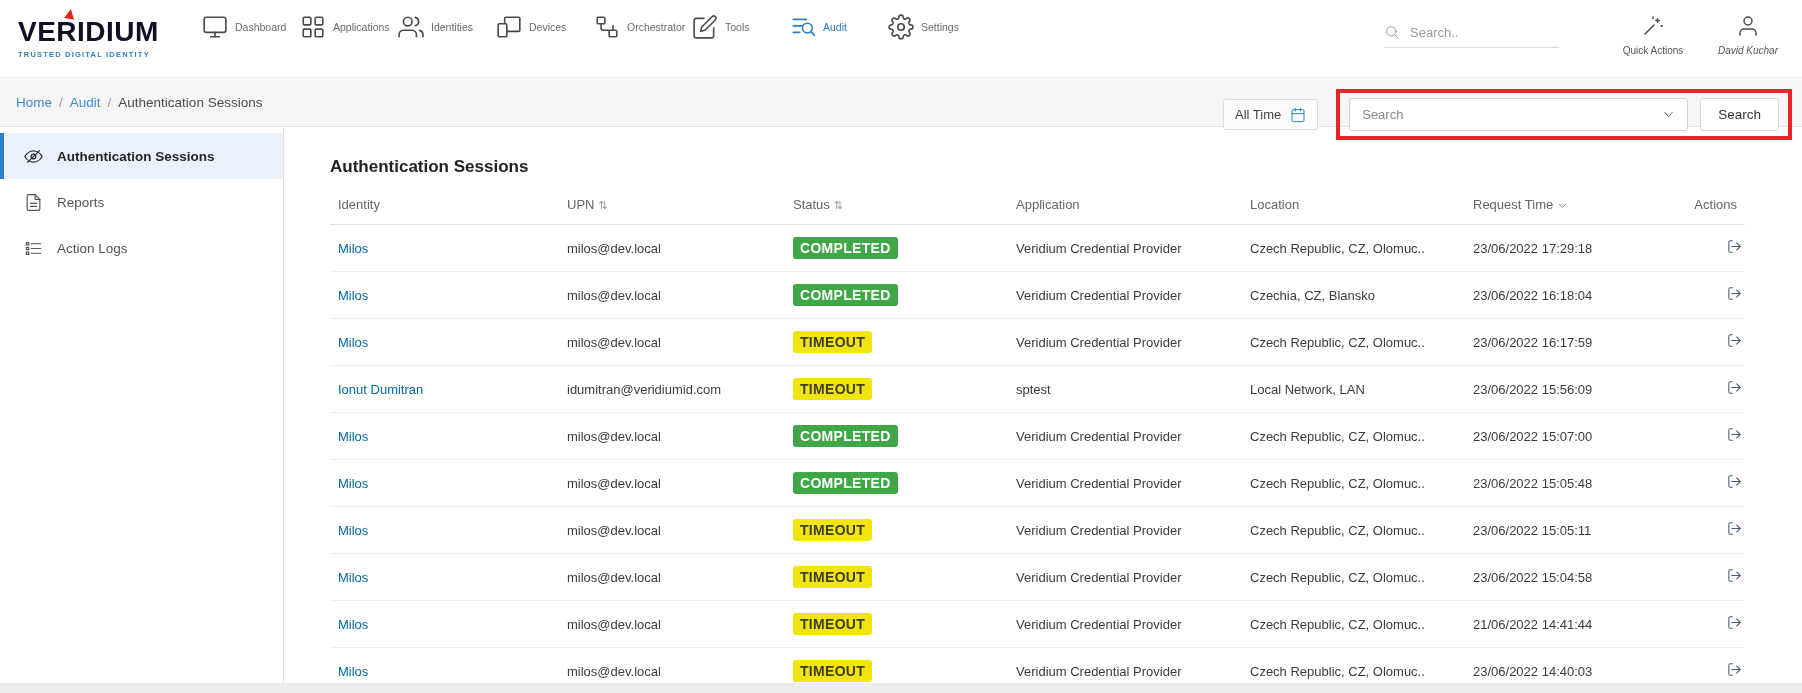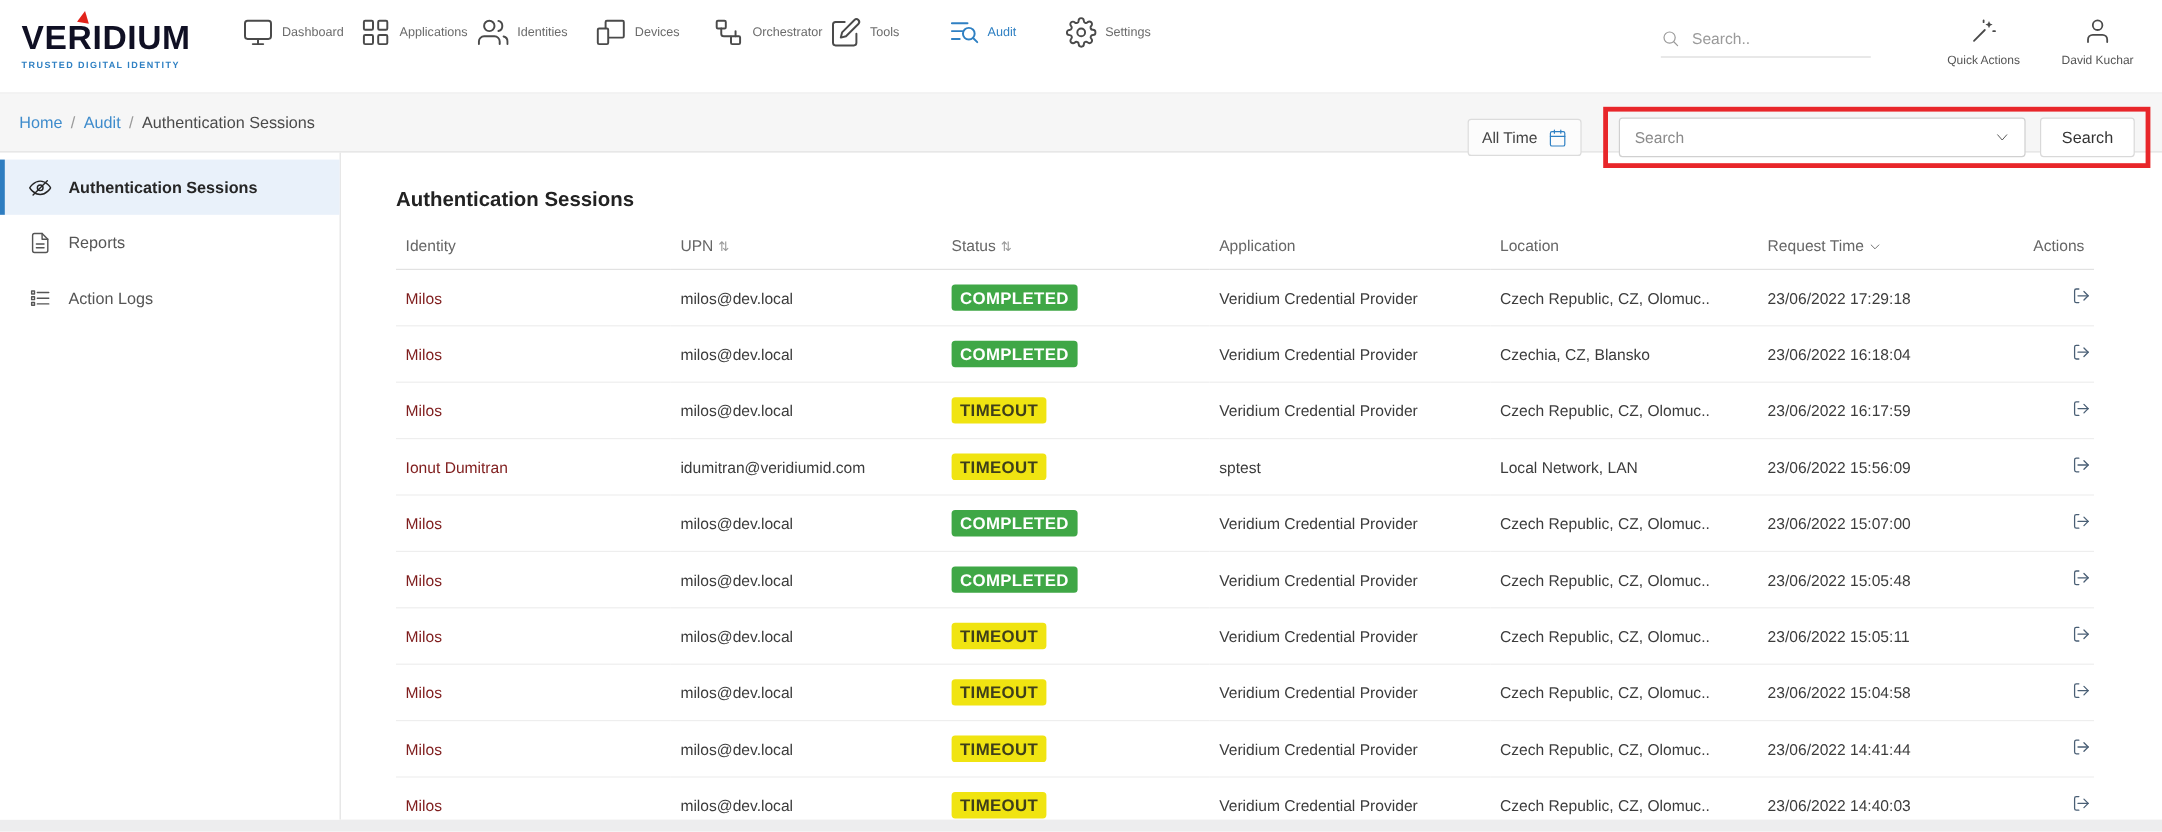--- a/index.html
+++ b/index.html
@@ -43,21 +43,21 @@
     border:none; outline:none; background:transparent; width:130px;
     font-size:13px; color:#14532d; font-family:"Liberation Sans", sans-serif;
   }
   .topsearch input::placeholder { color:#9a9a9a; }
   .top-action {
     display:flex; flex-direction:column; align-items:center; gap:7px;
     padding-top:4px; cursor:pointer; color:#4a4a4a; white-space:nowrap;
   }
   .top-action .tlabel { font-size:10px; color:#555; }
   .qa { margin-left:55px; width:78px; }
-  .usr { margin-left:16px; width:80px; }
+  .usr { margin-left:16px; width:80px;font-style:italic; }
 
   
   .crumbbar {
     position:relative; height:49px; background:#f6f6f6;
     border-bottom:1px solid #e3e3e3; display:flex; align-items:center; padding:0 16px;
   }
   .breadcrumb { font-size:13.5px; display:flex; gap:7px; align-items:center; }
   .breadcrumb a { color:#3f8ccc; text-decoration:none; cursor:pointer; }
   .breadcrumb .sep { color:#999; }
   .breadcrumb .current { color:#4a4a4a; }
@@ -102,21 +102,21 @@
   .sessions th {
     text-align:left; font-weight:400; color:#666; font-size:13px;
     padding:14px 8px 12px 8px; border-bottom:1px solid #e2e2e2; white-space:nowrap;
   }
   .sessions td {
     padding:12px 8px; border-bottom:1px solid #eeeeee; color:#3c3c3c; white-space:nowrap;
     overflow:hidden; text-overflow:ellipsis;
   }
   .sessions th .sortud { color:#9a9a9a; font-size:11px; margin-left:4px; }
   .sessions th .sortdown { display:inline-block; vertical-align:middle; margin-left:4px; color:#555; }
-  .idlink { color:#7f1d1d; cursor:pointer; }
+  .idlink { color:#0369a1; cursor:pointer; }
   .badge {
     display:inline-block; padding:3px 7px; border-radius:3px;
     font-size:14px; font-weight:700; letter-spacing:0.3px;
   }
   .badge.completed { background:#3fa746; color:#fff; }
   .badge.timeout  { background:#f0e411; color:#3f3f1a; }
   td.actions { text-align:right; padding-right:2px; }
   .acticon { display:inline-block; color:#4a5f75; cursor:pointer; }
 </style>
 </head>
@@ -452,21 +452,21 @@
                   <line x1="8" y1="12" x2="20" y2="12"></line>
                   <polyline points="15 7 20 12 15 17"></polyline>
                 </svg></span></td>
         </tr>
         <tr>
           <td><span class="idlink">Milos</span></td>
           <td>milos@dev.local</td>
           <td><span class="badge timeout">TIMEOUT</span></td>
           <td>Veridium Credential Provider</td>
           <td>Czech Republic, CZ, Olomuc..</td>
-          <td>23/06/2022 14:41:44</td>
+          <td>21/06/2022 14:41:44</td>
           <td class="actions"><span class="acticon"><svg class="ic" width="17" height="17" viewBox="0 0 24 24">
                   <path d="M9 4H6a2 2 0 0 0-2 2v12a2 2 0 0 0 2 2h3"></path>
                   <line x1="8" y1="12" x2="20" y2="12"></line>
                   <polyline points="15 7 20 12 15 17"></polyline>
                 </svg></span></td>
         </tr>
         <tr>
           <td><span class="idlink">Milos</span></td>
           <td>milos@dev.local</td>
           <td><span class="badge timeout">TIMEOUT</span></td>

